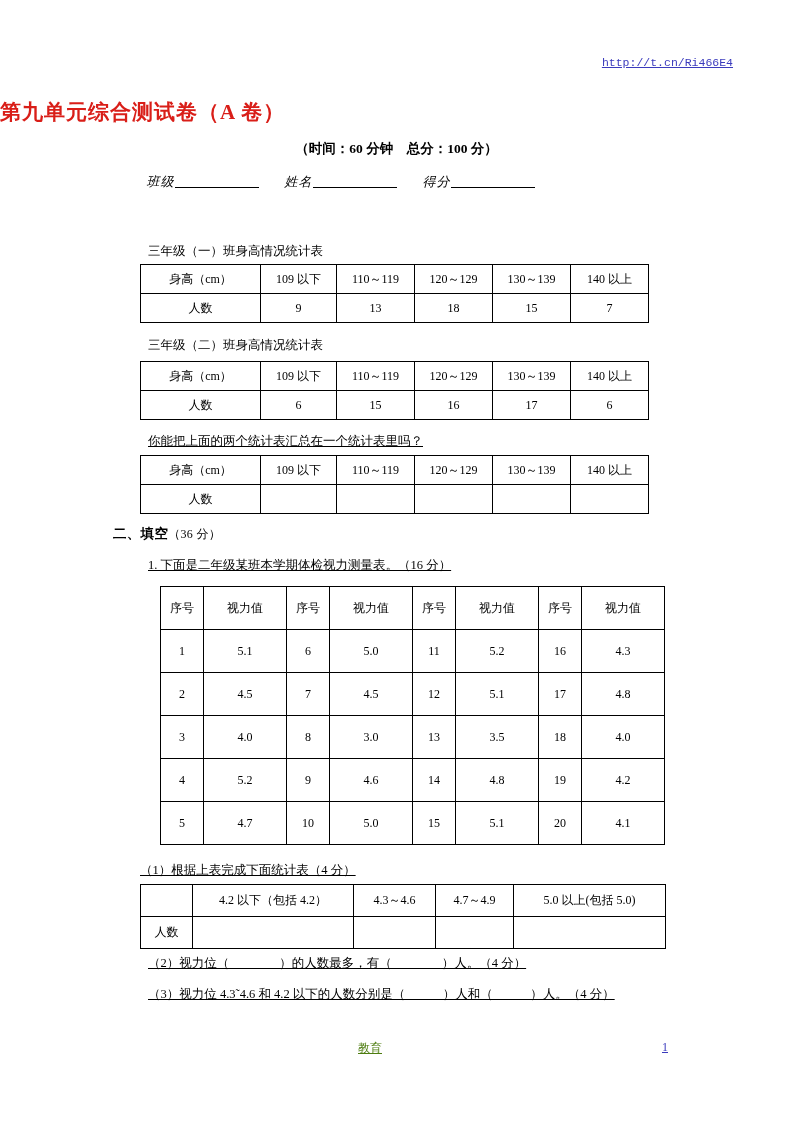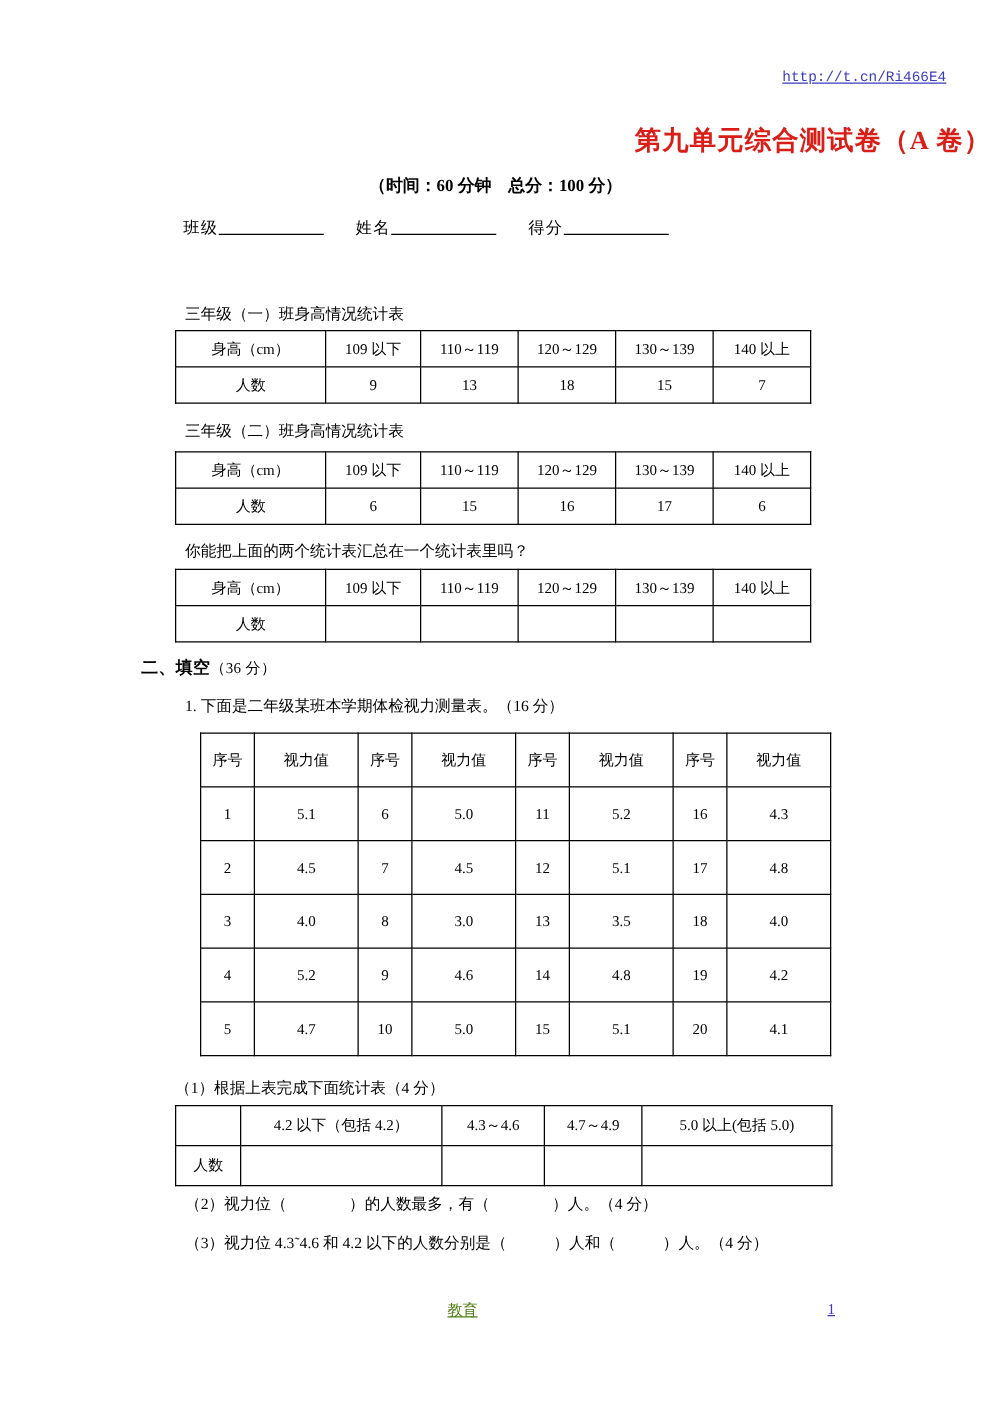--- a/index.html
+++ b/index.html
@@ -27,30 +27,29 @@
     position: absolute;
     top: 56px;
     left: 0;
     width: 733px;
     text-align: right;
     font-family: "Liberation Mono", "DejaVu Sans Mono", monospace;
     font-size: 11.5px;
     color: #3b3bbd;
     text-decoration: underline;
     letter-spacing: 0px;
-    margin-left: 24px;
   }
 
   
   .doc-title {
     position: absolute;
     top: 98px;
     left: 0;
     width: 793px;
-    text-align: right;
+    text-align: left;
     font-size: 21px;
     font-weight: bold;
     color: #d91e18;
     letter-spacing: 1px;
   }
   .subtitle {
     position: absolute;
     top: 140px;
     left: 0;
     width: 793px;
@@ -60,20 +59,21 @@
   }
 
   
   .namerow {
     position: absolute;
     top: 173px;
     left: 0;
     width: 681px;
     text-align: center;
     font-size: 13px;
+    font-style: italic;
   }
   .namerow .fld {
     display: inline-block;
     border-bottom: 1px solid #000;
     width: 84px;
     height: 14px;
     vertical-align: -2px;
     margin-right: 26px;
   }
   .namerow .fld.last { margin-right: 0; }
@@ -94,20 +94,21 @@
 
   .caption {
     position: absolute;
     font-size: 12.5px;
     left: 148px;
   }
   .qline {
     position: absolute;
     font-size: 12.5px;
     left: 140px;
+    text-decoration: underline;
   }
   .qline.indent { left: 148px; }
 
   
   table.grid {
     position: absolute;
     border-collapse: collapse;
     table-layout: fixed;
   }
   table.grid td {

